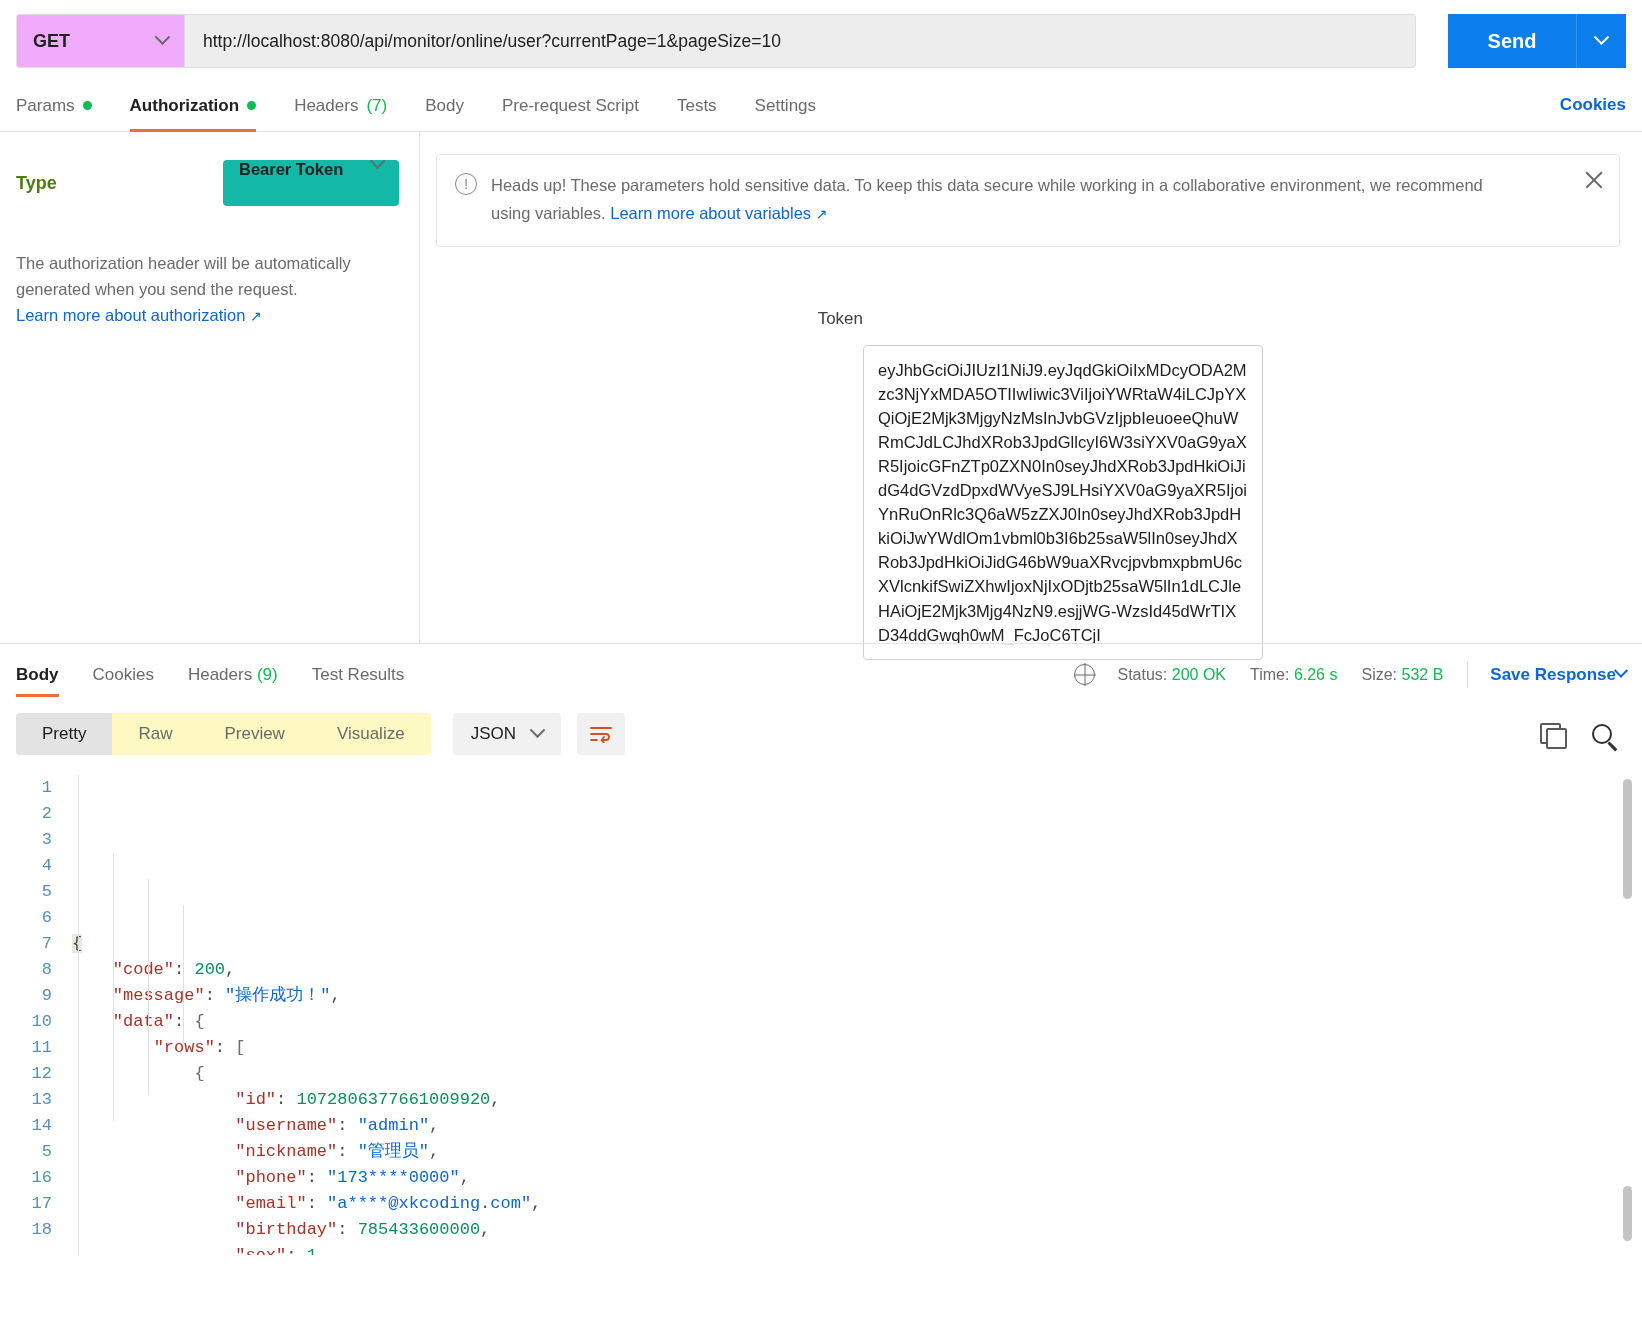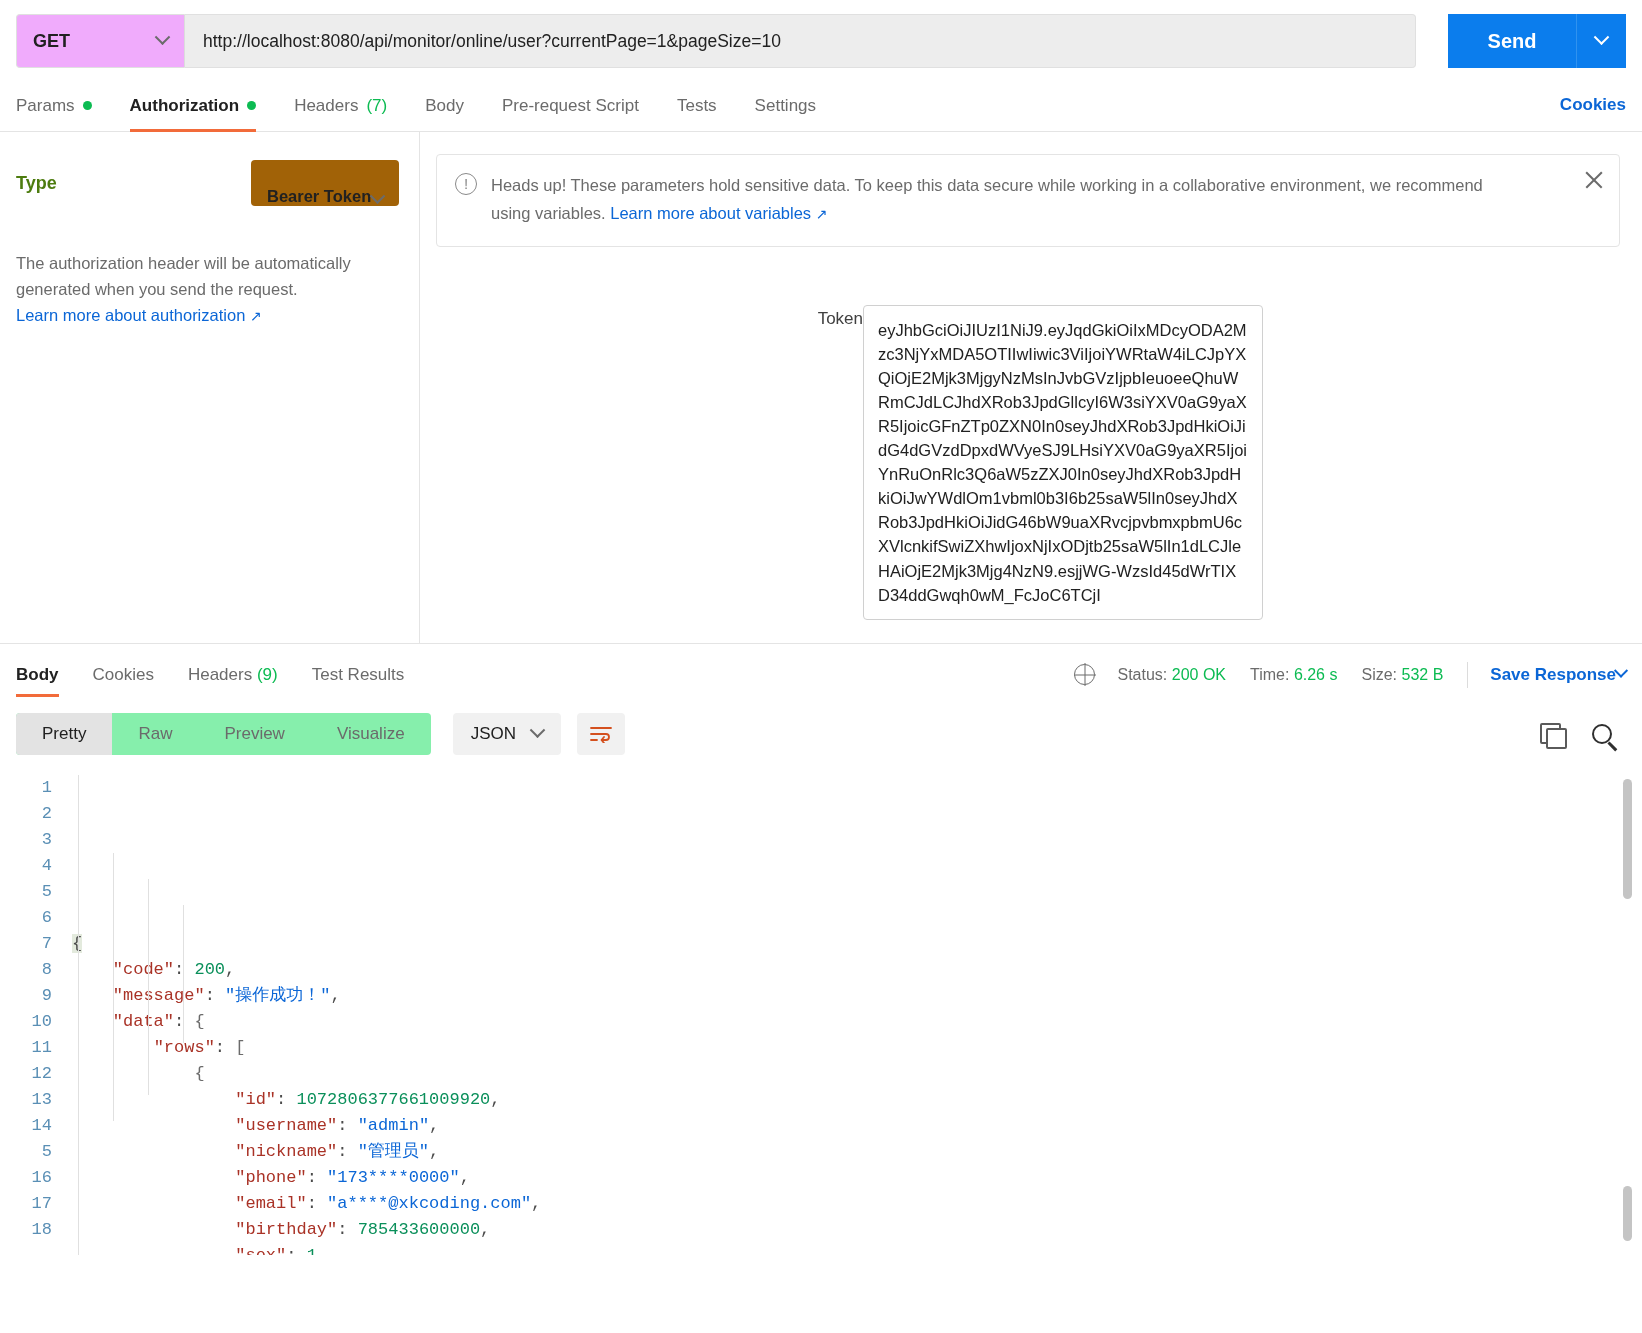--- a/index.html
+++ b/index.html
@@ -113,23 +113,23 @@
     width: 420px;
     border-right: 1px solid #e4e4e4;
     padding: 28px 20px 0 16px;
   }
   .type-row {
     display: flex; align-items: center; justify-content: space-between;
     margin-bottom: 44px;
   }
   .type-label { font-size: 18px; font-weight: bold; color: #4d7c0f; }
   .type-dd {
-    display: flex; align-items: flex-end; justify-content: space-between;
-    width: 148px; height: 46px;
-    background: #a16207; border-radius: 4px;
+    display: flex; align-items: flex-start; justify-content: space-between;
+    width: 176px; height: 46px;
+    background: #14b8a6; border-radius: 4px;
     padding: 0 16px;
     font-size: 16.5px; font-weight: bold; color: #212121;
     cursor: pointer;
   }
   .auth-desc {
     font-size: 16.5px; color: #6b6b6b; line-height: 1.58;
     max-width: 392px;
   }
   .auth-link { color: #0b66d6; cursor: pointer; display: inline-block; }
   .ext { font-size: 14px; }
@@ -168,20 +168,21 @@
   .token-box {
     width: 400px; min-height: 315px;
     border: 1px solid #d0d0d0; border-radius: 4px;
     padding: 12px 14px;
     font-size: 16.5px; line-height: 1.46;
     color: #212121;
     word-break: break-all;
     font-family: "Liberation Sans", sans-serif;
     background: #fff;
     position: relative;
+    margin-top: 40px;
   }
 
   
   .resp-tabs {
     display: flex; align-items: center;
     border-top: 1px solid #e4e4e4;
     height: 62px;
     padding: 0 16px;
     position: relative;
   }
@@ -225,21 +226,21 @@
     border-right: 2px solid #0b66d6; border-bottom: 2px solid #0b66d6;
     transform: rotate(45deg) translate(-3px,-3px);
   }
 
   .fmt-bar {
     display: flex; align-items: center;
     padding: 8px 16px 10px 16px;
     gap: 0;
   }
   .seg {
-    display: flex; background: #86efac; border-radius: 4px; overflow: hidden; text-align: right;
+    display: flex; background: #fef9c3; border-radius: 4px; overflow: hidden; text-align: right;
   }
   .seg-item {
     padding: 0 26px; height: 42px; line-height: 42px;
     font-size: 17px; color: #6b6b6b; cursor: pointer;
   }
   .seg-item.active { background: #e3e3e3; color: #212121; }
   .json-dd {
     display: flex; align-items: center; gap: 16px;
     background: #f1f1f1; border-radius: 4px;
     height: 42px; padding: 0 18px;

